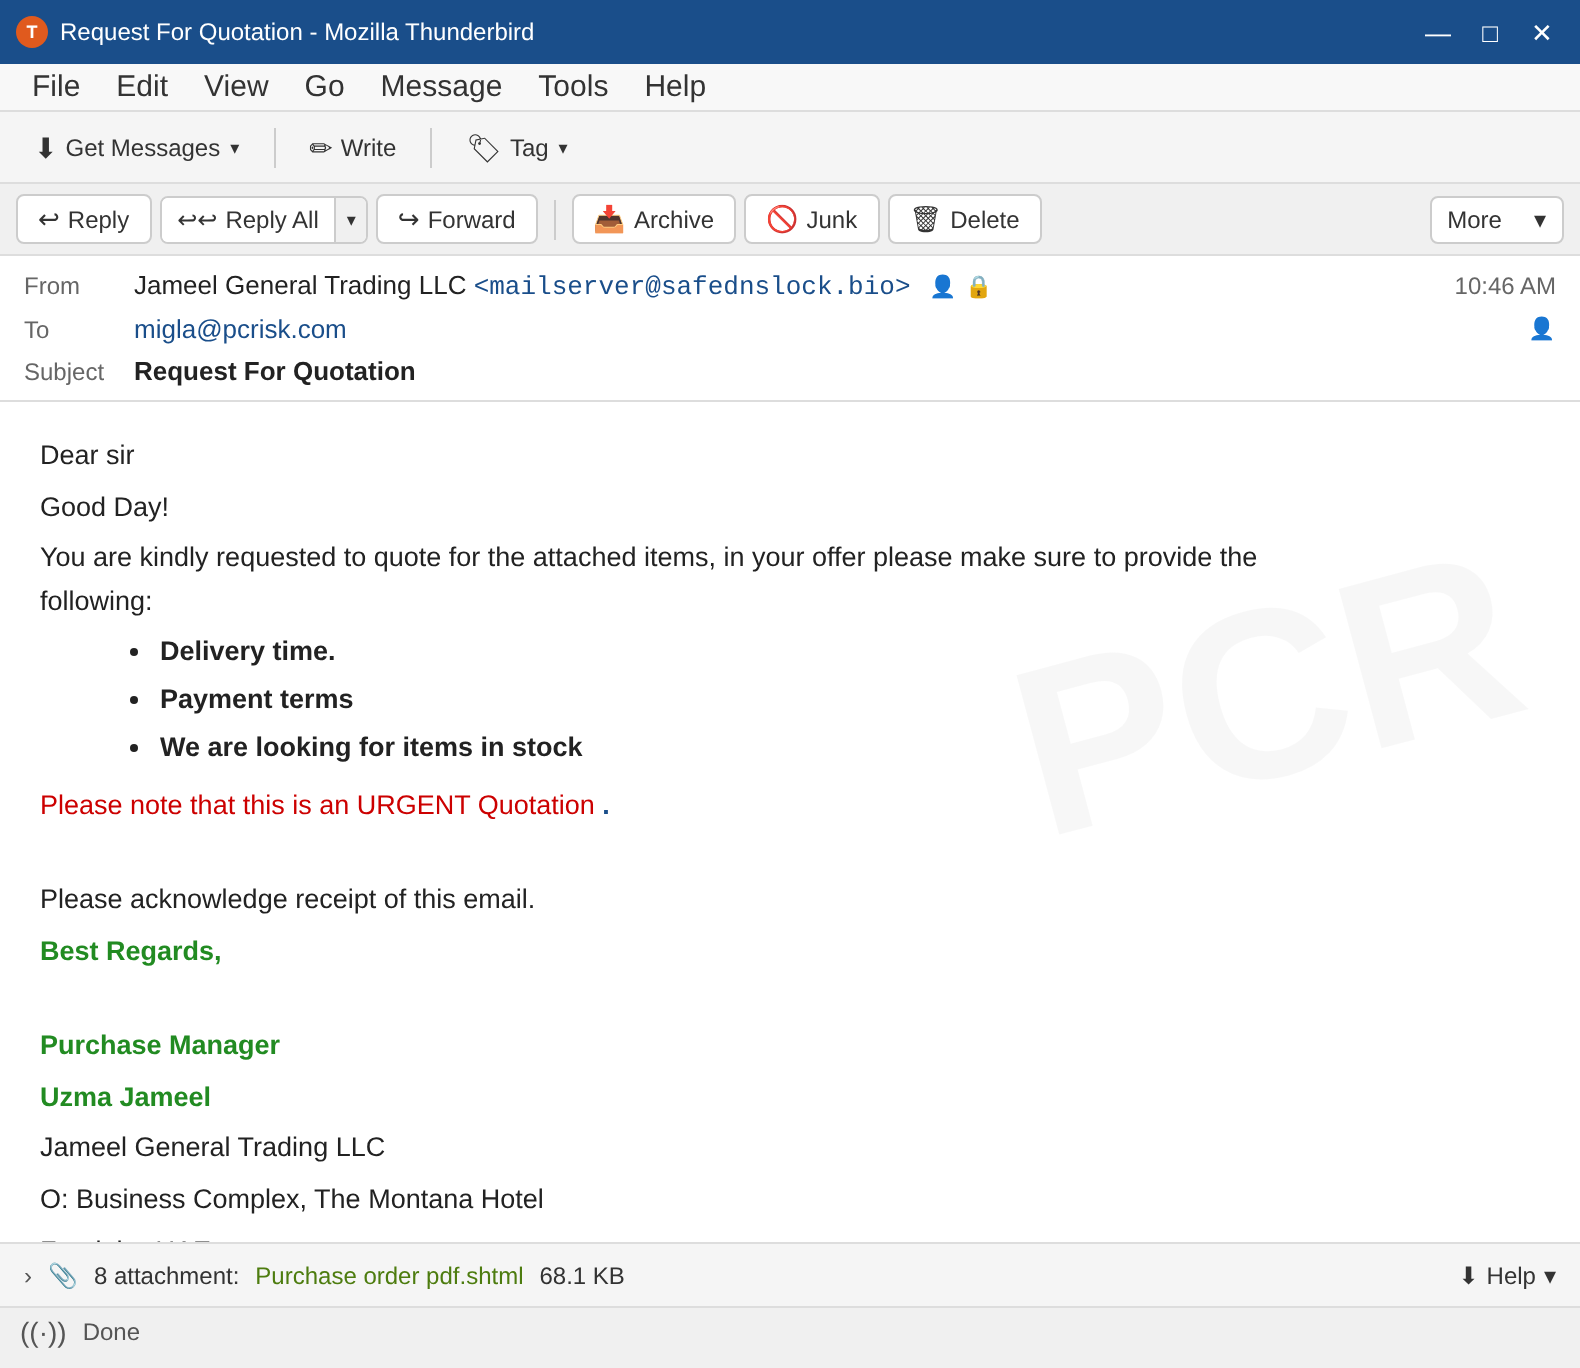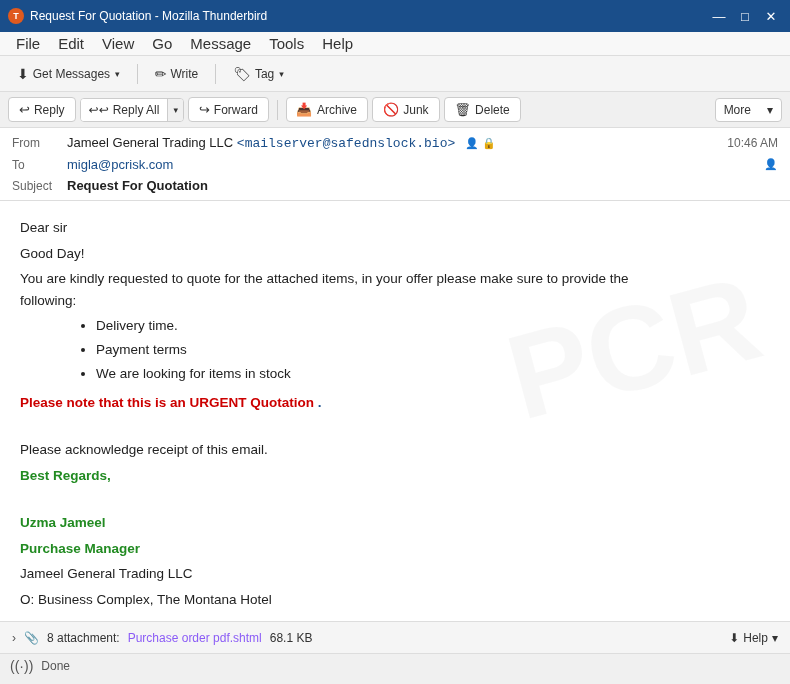--- a/index.html
+++ b/index.html
@@ -150,23 +150,23 @@
       flex: 1;
       padding: 16px 20px;
       overflow-y: auto;
       font-size: 13.5px;
       line-height: 1.6;
       color: #222;
       position: relative;
       height: 420px;
     }
     .email-body p { margin-bottom: 4px; }
-    .urgent-text { color: #cc0000; font-weight: bold; }
+    .urgent-text { color: #cc0000; font-weight: normal; }
     .green-text { color: #228b22; font-weight: bold; }
-    .bullet-list { list-style: disc; margin-left: 76px; margin-bottom: 8px; }
+    .bullet-list { list-style: disc; margin-left: 60px; margin-bottom: 8px; font-weight: bold; }
     .bullet-list li { margin-bottom: 2px; }
 
     
     .watermark {
       position: absolute;
       right: 30px;
       top: 50px;
       opacity: 0.06;
       font-size: 120px;
       font-weight: bold;
@@ -324,34 +324,34 @@
     <li>We are looking for items in stock</li>
   </ul>
   <p>
     <span class="urgent-text">Please note that this is an URGENT Quotation</span>
     <span style="color:#1a4e8a; font-weight:bold;">.</span>
   </p>
   <br>
   <p>Please acknowledge receipt of this email.</p>
   <p class="green-text">Best Regards,</p>
   <br>
+  <p class="green-text">Purchase Manager</p>
   <p class="green-text">Uzma Jameel</p>
-  <p class="green-text">Purchase Manager</p>
   <p>Jameel General Trading LLC</p>
   <p>O: Business Complex, The Montana Hotel</p>
   <p>Furujah - UAE</p>
   
   
 </div>
 
 <div class="attachment-bar">
   <span style="cursor:pointer; color:#555; font-size:12px;">›</span>
   <span>📎</span>
   <span>8 attachment:</span>
-  <span style="color:#8b5cf6; cursor:pointer;">Purchase order pdf.shtml</span>
+  <span style="color:#4d7c0f; cursor:pointer;">Purchase order pdf.shtml</span>
   <span>68.1 KB</span>
   <div class="attachment-save">
     <span>⬇</span>
     <span>Help</span>
     <span>▾</span>
   </div>
 </div>
 
 <div class="statusbar">
   <span class="status-wifi">((·))</span>

